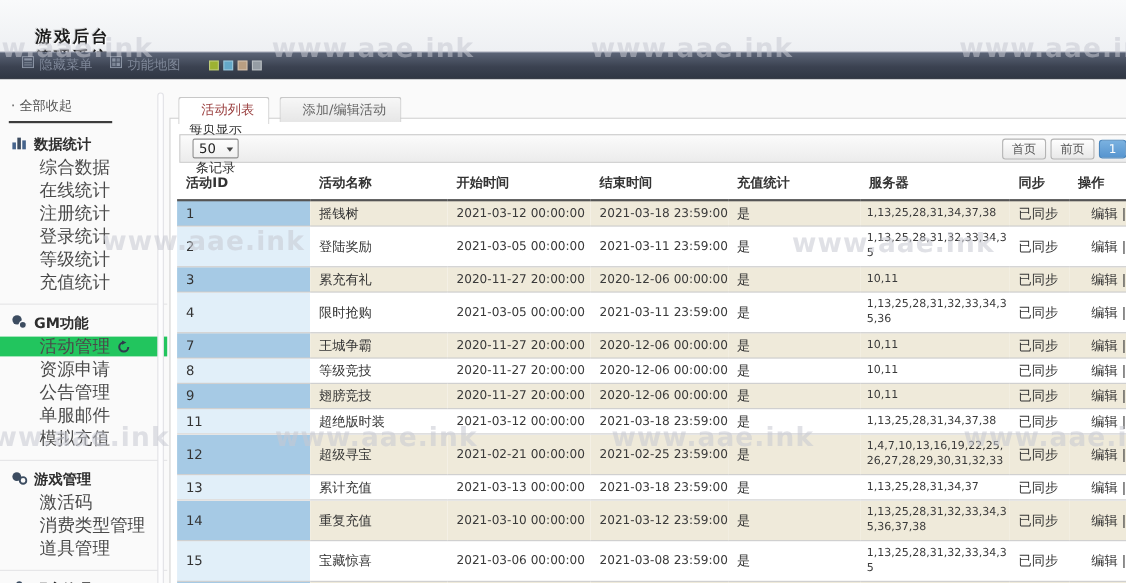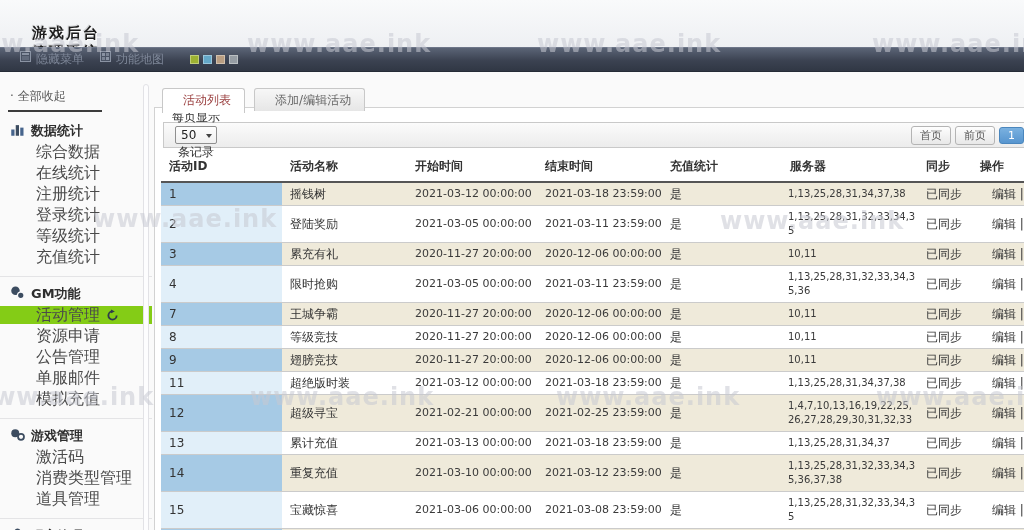--- a/index.html
+++ b/index.html
@@ -25,21 +25,21 @@
 
   
   .sidebar { position:absolute; left:0; top:72px; width:152px; height:510px; padding-top:16px; }
   .collapse-all { margin-left:10px; font-size:12px; color:#555; cursor:pointer; }
   .collapse-line { width:94px; border-bottom:2px solid #3c3c3c; margin:5px 0 4px 8px; }
   .section { margin-top:6px; padding-top:4px; }
   .section + .section { border-top:1px solid #e4e4e6; margin-top:10px; padding-top:8px; }
   .section-title { display:flex; padding-left:10px; font-size:13px; font-weight:bold; color:#2e2e2e; cursor:pointer; }
   .section-title .sicon { width:15px; height:15px; margin-right:6px; display:inline-flex; }
   .side-item { position:relative; padding:2px 0 2px 36px; font-size:16px; line-height:14px; color:#4a4a4a; cursor:pointer; margin-top:3px; }
-  .side-item.active { background:#84cc16; }
+  .side-item.active { background:#22c55e; }
   .side-item .ricon { display:inline-block; width:13px; height:13px; vertical-align:-2px; margin-left:6px; }
   .side-scroll { position:absolute; right:3px; top:12px; bottom:8px; width:6px; background:#fdfdfe; border:1px solid #e2e2e6; border-radius:3px; }
   .side-bottom-strip { position:absolute; left:0; bottom:0; width:152px; height:7px; background:#b5d1e9; }
 
   
   .main { position:absolute; left:152px; top:72px; width:892px; height:458px; }
   .tabs { position:relative; margin:16px 0 0 10px; height:19px; z-index:2; }
   .tab { display:inline-block; padding:3px 13px 2px 20px; margin-right:4px; font-size:12px; color:#666;
          background:linear-gradient(#f7f7f7,#e6e6e6); border:1px solid #c8c8c8; border-bottom:none;
          border-radius:3px 3px 0 0; cursor:pointer; position:relative; }

